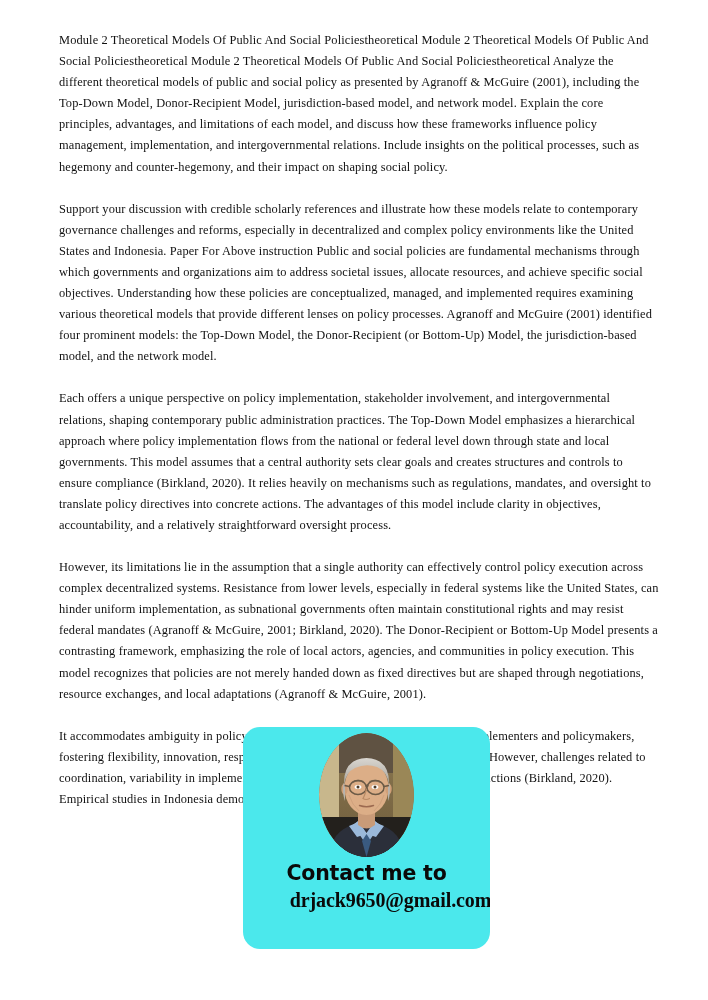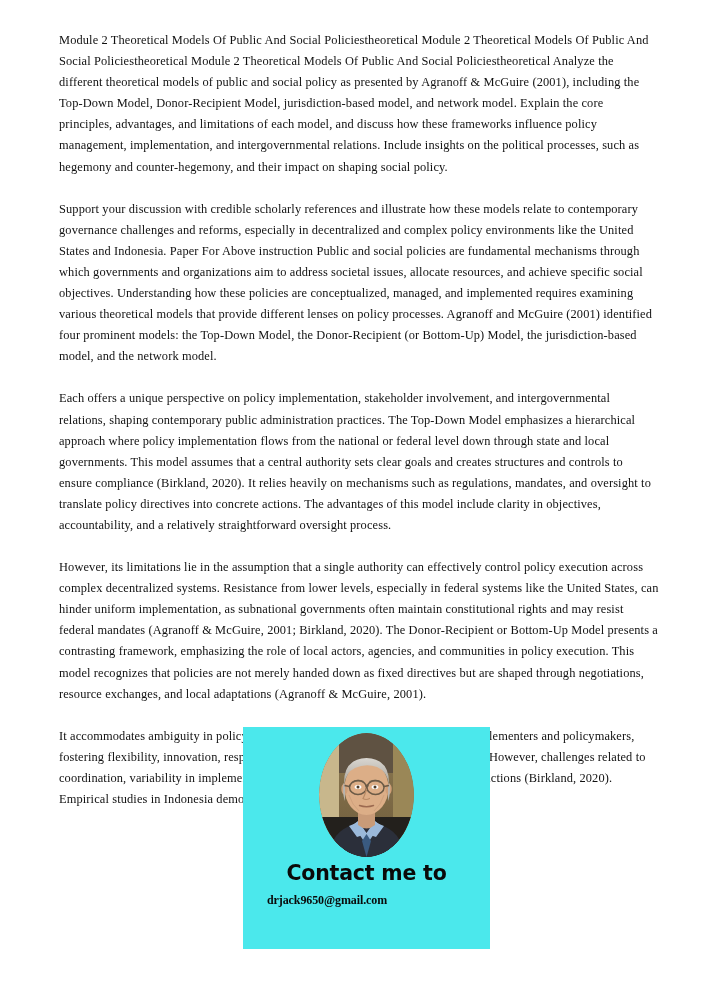--- a/index.html
+++ b/index.html
@@ -48,20 +48,21 @@
     left: 231px;
     top: 727px;
     width: 247px;
     height: 222px;
     background: #4BE8EC;
     z-index: 20;
     display: flex;
     flex-direction: column;
     align-items: center;
     overflow: hidden;
+    border-radius: 17px;
   }
 
   #promo-avatar {
     position: relative;
     width: 95px;
     height: 124px;
     margin-top: 6px;
     border-radius: 50% / 50%;
     overflow: hidden;
     flex: none;
@@ -77,23 +78,24 @@
     font-size: 20.5px;
     line-height: 23px;
     color: #0a0a0a;
     letter-spacing: -0.2px;
   }
   #promo-headline .l2 { display: block; }
 
   #promo-email {
     margin-top: 3px;
     width: 100%;
+    text-align: center;
     font-family: "Liberation Serif", "DejaVu Serif", serif;
     font-weight: bold;
-    font-size: 12px;
+    font-size: 20px;
     line-height: 24px;
     color: #0a0a0a;
     letter-spacing: -0.1px;
     padding-left: 48px;
   }
 </style>
 </head>
 <body>
 
 <div id="page">

